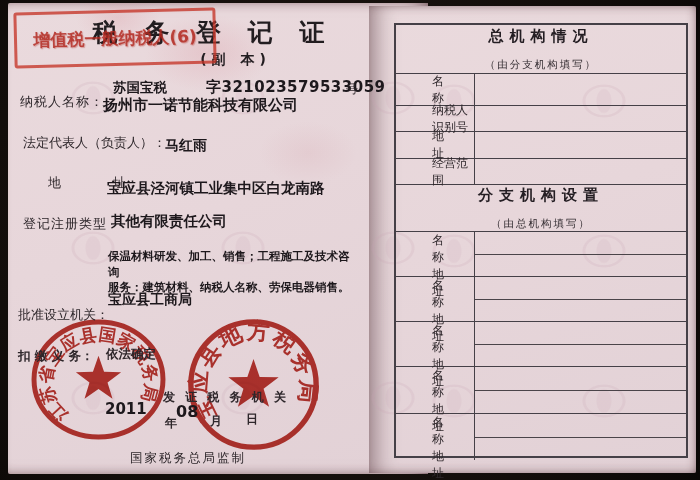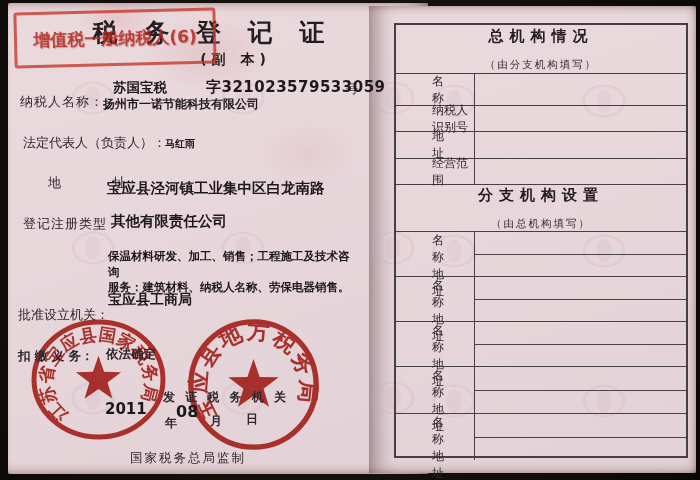--- a/index.html
+++ b/index.html
@@ -66,24 +66,24 @@
   <div class="abs cert-title">税 务 登 记 证</div>
   <div class="abs cert-subtitle">(副  本)</div>
 
   <div class="abs overlay-stamp">增值税一般纳税人(6)</div>
 
   <span class="abs val" style="left:105px;top:76px;font-size:13.5px;">苏国宝税</span>
   <span class="abs val" style="left:198px;top:75px;font-size:15px;letter-spacing:.5px;">字321023579533059</span>
   <span class="abs lbl" style="left:338px;top:78px;font-size:12px;">号</span>
 
   <span class="abs lbl" style="left:12px;top:90px;font-size:13px;letter-spacing:1px;">纳税人名称：</span>
-  <span class="abs val" style="left:95px;top:93px;font-size:12px;">扬州市一诺节能科技有限公司</span>
+  <span class="abs val" style="left:95px;top:93px;font-size:15px;">扬州市一诺节能科技有限公司</span>
 
   <span class="abs lbl" style="left:15px;top:131px;font-size:13px;">法定代表人（负责人）：</span>
-  <span class="abs val" style="left:157px;top:134px;font-size:10px;">马红雨</span>
+  <span class="abs val" style="left:157px;top:134px;font-size:14px;">马红雨</span>
 
   <span class="abs lbl" style="left:15px;top:171px;font-size:13px;margin-left:25px;">地　　　　址：</span>
   <span class="abs val" style="left:99px;top:176px;font-size:14.5px;">宝应县泾河镇工业集中区白龙南路</span>
 
   <span class="abs lbl" style="left:15px;top:212px;font-size:13px;letter-spacing:1px;">登记注册类型</span>
   <span class="abs val" style="left:103px;top:209px;font-size:14.5px;">其他有限责任公司</span>
 
   <div class="abs val" style="left:100px;top:246px;width:250px;font-size:11.5px;line-height:15.5px;">
     <div>保温材料研发、加工、销售；工程施工及技术咨询</div>
     <div>服务：建筑材料、纳税人名称、劳保电器销售。</div>

